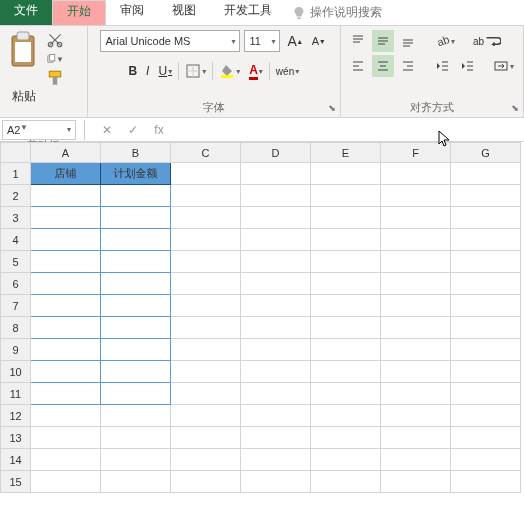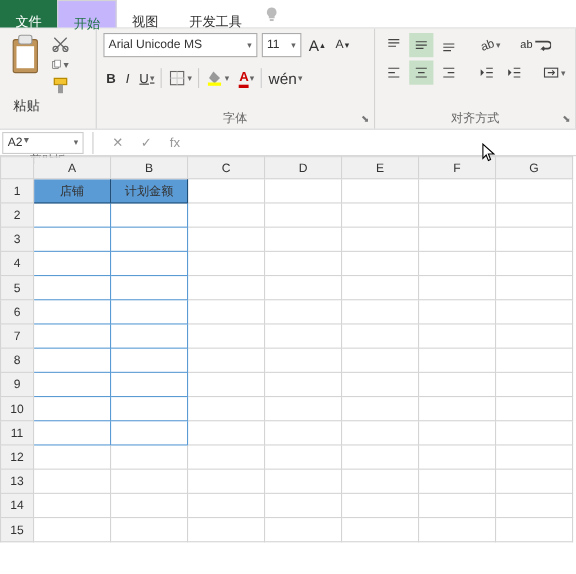--- a/index.html
+++ b/index.html
@@ -1,20 +1,20 @@
 <!DOCTYPE html>
 <html><head>
 <meta charset="utf-8">
 <style>
 *{box-sizing:border-box;margin:0;padding:0;font-family:"Microsoft YaHei","SimSun",sans-serif}
 body{width:524px;height:522px;background:#fff;font-size:12px;color:#333;overflow:hidden}
 .tabs{display:flex;height:26px;background:#fff;border-bottom:1px solid #d4d4d4}
-.tab{padding:12px 14px;font-size:12px;cursor:pointer;color:#333}
+.tab{padding:2px 14px;font-size:12px;cursor:pointer;color:#333}
 .tab.file{background:#217346;color:#fff}
-.tab.active{background:#c4b5fd;color:#217346;border:1px solid #d4d4d4;border-bottom:none}
+.tab.active{background:#fca5a5;color:#217346;border:1px solid #d4d4d4;border-bottom:none}
 .tell{display:flex;align-items:center;gap:4px;color:#777;padding:0 6px}
 .bulb{width:14px;height:14px}
 .ribbon{display:flex;height:92px;background:#f3f2f1;border-bottom:1px solid #d4d4d4}
 .grp{display:flex;flex-direction:column;height:100%;border-right:1px solid #d4d4d4}
 .grp-body{flex:1;display:flex;align-items:flex-start;padding:4px 6px;gap:4px}
 .grp-label{text-align:center;font-size:11px;color:#666;padding:2px 12px;position:relative}
 .paste-col{display:flex;flex-direction:column;align-items:center;gap:18px}
 .clip-icon{width:36px;height:40px}
 .mini-col{display:flex;flex-direction:column;gap:3px;margin-top:2px}
 .mini-btn{width:18px;height:16px;display:flex;align-items:center;justify-content:center}
@@ -47,27 +47,29 @@
 .bold{font-weight:bold}
 .ital{font-style:italic}
 .under{text-decoration:underline}
 </style>
 </head>
 <body>
 
 <div class="tabs">
   <div class="tab file">文件</div>
   <div class="tab active">开始</div>
+  <div class="tab">审阅</div>
   <div class="tab">视图</div>
   <div class="tab">开发工具</div>
   <div class="tell">
     <svg class="bulb" viewBox="0 0 16 16">
         <path fill="#bbb" d="M8 1a5 5 0 00-3 9v2h6v-2a5 5 0 00-3-9z"></path>
         <rect x="6" y="13" width="4" height="2" fill="#bbb"></rect>
       </svg>
+    <span>操作说明搜索</span>
   </div>
 </div>
 
 <div class="ribbon">
 
   <div class="grp" style="width:90px">
     <div class="grp-body">
       <div class="paste-col">
         <svg class="clip-icon" viewBox="0 0 36 40">
             <rect x="6" y="6" width="22" height="30" rx="2" fill="#c1955a" stroke="#8a6738"></rect>
@@ -97,21 +99,21 @@
               <rect x="3" y="2" width="10" height="5" fill="#f4c430" stroke="#b88a00"></rect>
               <rect x="6" y="7" width="4" height="7" fill="#999"></rect>
             </svg>
           </div>
       </div>
     </div>
     <div class="grp-label"><span>剪贴板</span><span class="expand">⬊</span></div>
   </div>
 
   <div class="grp font-grp" style="width:260px">
-    <div class="grp-body" style="flex-direction:column;align-items:flex-start">
+    <div class="grp-body" style="flex-direction:column;align-items:center">
       <div class="font-row">
         <div class="font-name">
             <span>Arial Unicode MS</span>
             <span class="dd">▾</span>
           </div>
         <div class="font-size">
             <span>11</span>
             <span class="dd">▾</span>
           </div>
         <div class="ribbtn">
@@ -146,21 +148,21 @@
               <rect x="2" y="12" width="12" height="3" fill="#ffff00"></rect>
             </svg>
             <span class="dd">▾</span>
           </div>
         <div class="ribbtn">
             <span style="color:#c00;font-weight:bold;border-bottom:3px solid #c00">A</span>
             <span class="dd">▾</span>
           </div>
         <div style="width:1px;height:18px;background:#ccc"></div>
         <div class="ribbtn">
-            <span style="font-size:14px">wén</span>
+            <span style="font-size:10px">wén</span>
             <span class="dd">▾</span>
           </div>
       </div>
     </div>
     <div class="grp-label"><span>字体</span><span class="expand">⬊</span></div>
   </div>
 
   <div class="grp align-grp" style="flex:1">
     <div class="grp-body">
       <div class="align-row">

